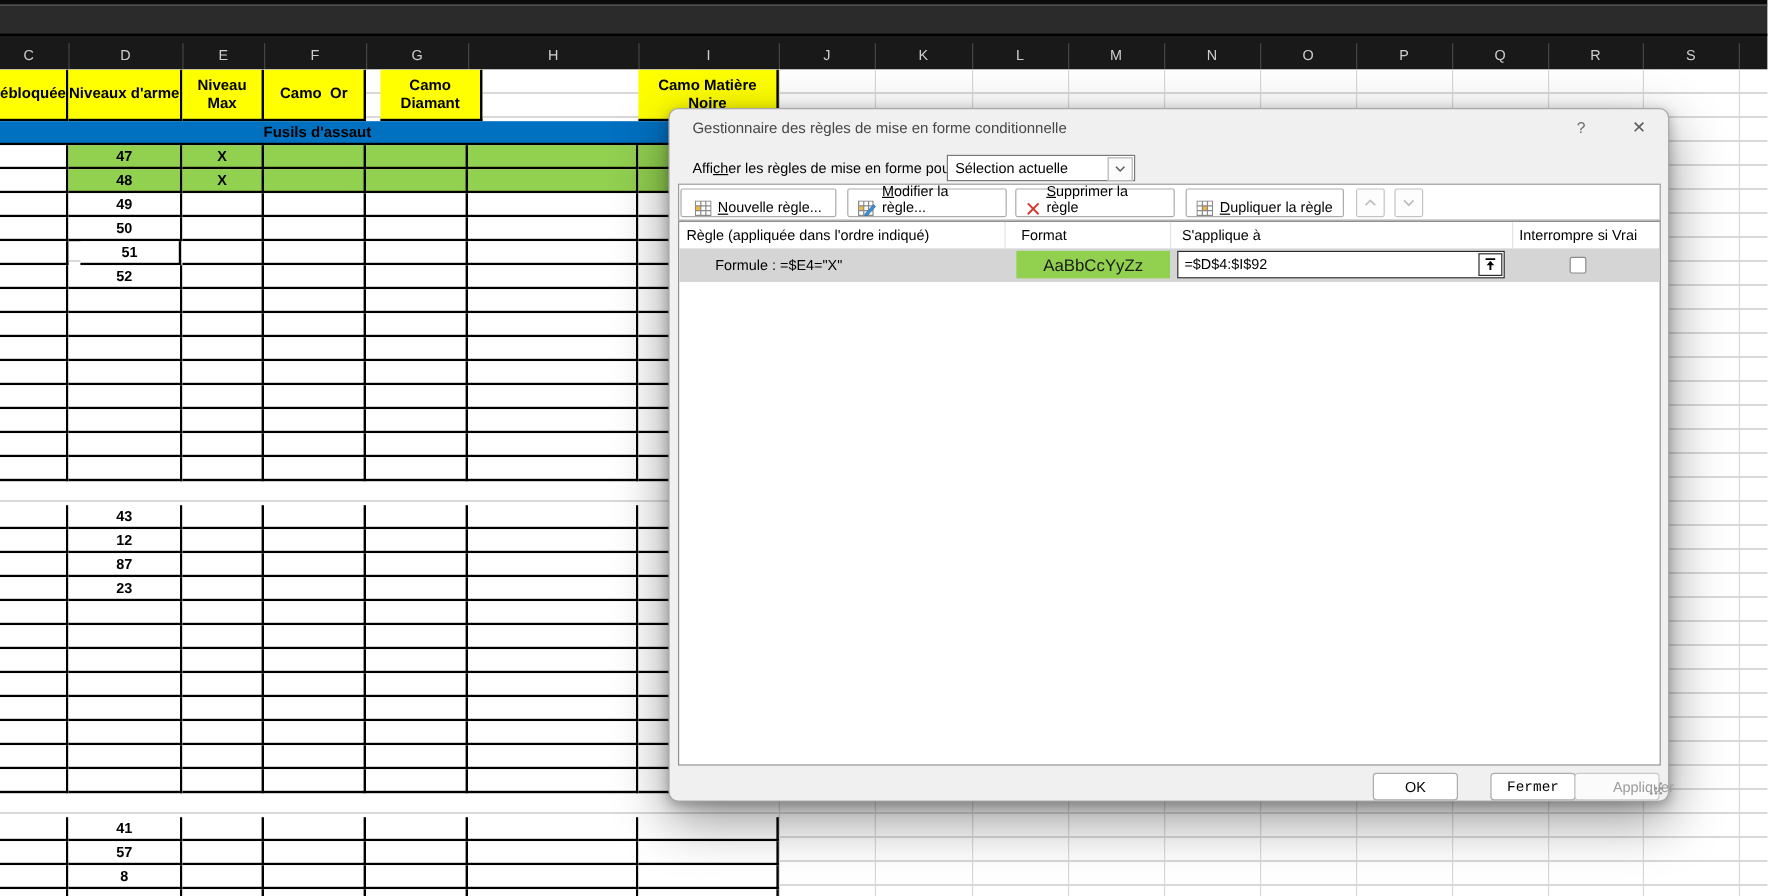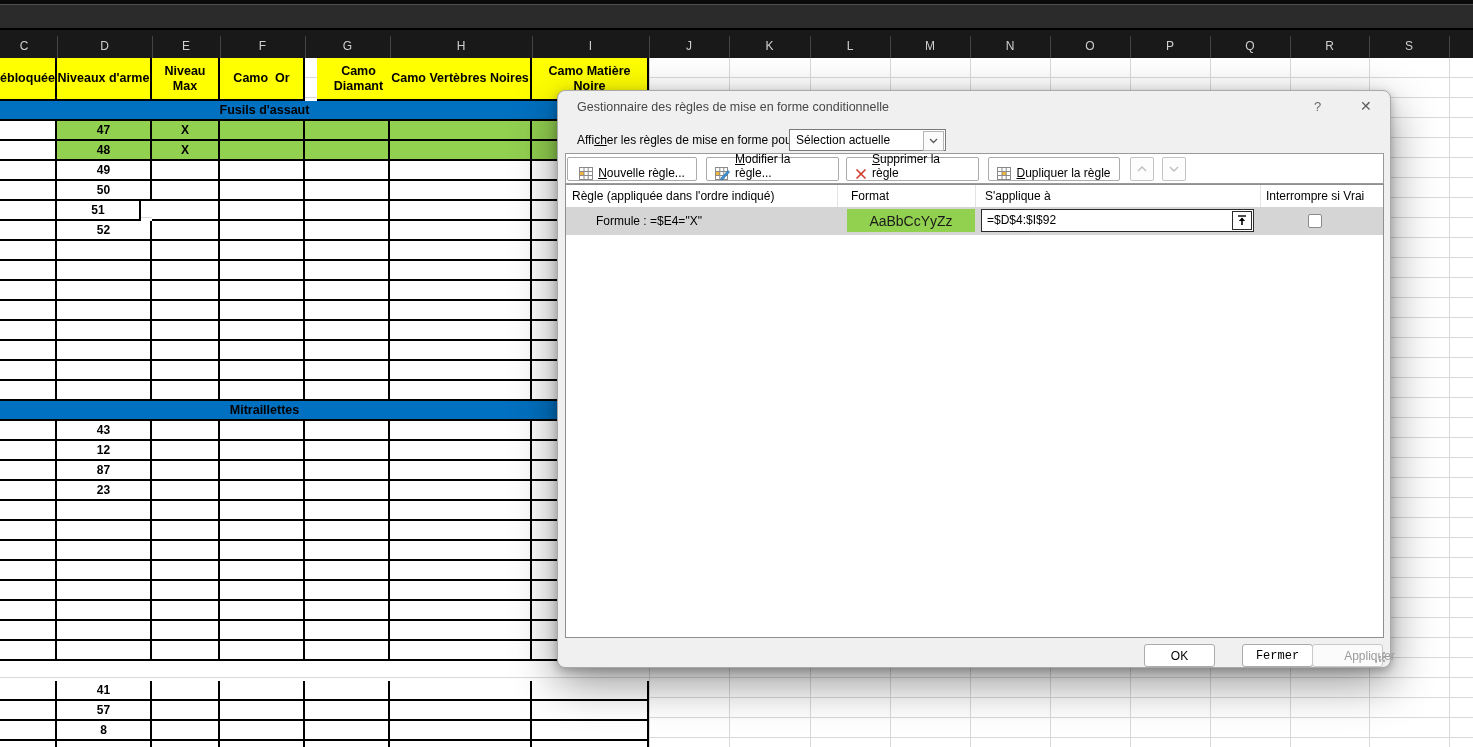--- a/index.html
+++ b/index.html
@@ -126,21 +126,20 @@
     <div class="vline" style="left: 1290px;"></div>
     <div class="vline" style="left: 1369px;"></div>
     <div class="vline" style="left: 1449px;"></div>
   </div>
 <div class="abs" id="sheet-table">
     <div class="cell hdr" style="left: 0px; top: 0px; width: 57px; height: 43px;">ébloquée</div>
     <div class="cell hdr" style="left: 57px; top: 0px; width: 95px; height: 43px;">Niveaux d'arme</div>
     <div class="cell hdr" style="left: 152px; top: 0px; width: 68px; height: 43px;">Niveau Max</div>
     <div class="cell hdr" style="left: 220px; top: 0px; width: 85px; height: 43px;">Camo  Or</div>
     <div class="cell hdr" style="left: 317px; top: 0px; width: 85px; height: 43px;">Camo Diamant</div>
-    <div class="cell hdr" style="left: 390px; top: 0px; width: 142px; height: 43px;">Camo Vertèbres Noires</div>
     <div class="cell hdr" style="left: 532px; top: 0px; width: 117px; height: 43px;">Camo Matière Noire</div>
     <div class="section-bar" style="left: 0px; top: 43px; width: 649px; height: 20px;">Fusils d'assaut</div>
     <div class="cell" style="left: 0px; top: 63px; width: 57px; height: 20px;"></div>
     <div class="cell green" style="left: 57px; top: 63px; width: 95px; height: 20px;">47</div>
     <div class="cell green" style="left: 152px; top: 63px; width: 68px; height: 20px;">X</div>
     <div class="cell green" style="left: 220px; top: 63px; width: 85px; height: 20px;"></div>
     <div class="cell green" style="left: 305px; top: 63px; width: 85px; height: 20px;"></div>
     <div class="cell green" style="left: 390px; top: 63px; width: 142px; height: 20px;"></div>
     <div class="cell green" style="left: 532px; top: 63px; width: 117px; height: 20px;"></div>
     <div class="cell" style="left: 0px; top: 83px; width: 57px; height: 20px;"></div>
@@ -158,21 +157,21 @@
     <div class="cell" style="left: 390px; top: 103px; width: 142px; height: 20px;"></div>
     <div class="cell" style="left: 532px; top: 103px; width: 117px; height: 20px;"></div>
     <div class="cell" style="left: 0px; top: 123px; width: 57px; height: 20px;"></div>
     <div class="cell" style="left: 57px; top: 123px; width: 95px; height: 20px;">50</div>
     <div class="cell" style="left: 152px; top: 123px; width: 68px; height: 20px;"></div>
     <div class="cell" style="left: 220px; top: 123px; width: 85px; height: 20px;"></div>
     <div class="cell" style="left: 305px; top: 123px; width: 85px; height: 20px;"></div>
     <div class="cell" style="left: 390px; top: 123px; width: 142px; height: 20px;"></div>
     <div class="cell" style="left: 532px; top: 123px; width: 117px; height: 20px;"></div>
     <div class="cell" style="left: 0px; top: 143px; width: 57px; height: 20px;"></div>
-    <div class="cell" style="left: 57px; top: 143px; width: 84px; height: 20px;">51</div>
+    <div class="cell" style="left: 67px; top: 143px; width: 84px; height: 20px;">51</div>
     <div class="cell" style="left: 152px; top: 143px; width: 68px; height: 20px;"></div>
     <div class="cell" style="left: 220px; top: 143px; width: 85px; height: 20px;"></div>
     <div class="cell" style="left: 305px; top: 143px; width: 85px; height: 20px;"></div>
     <div class="cell" style="left: 390px; top: 143px; width: 142px; height: 20px;"></div>
     <div class="cell" style="left: 532px; top: 143px; width: 117px; height: 20px;"></div>
     <div class="cell" style="left: 0px; top: 163px; width: 57px; height: 20px;"></div>
     <div class="cell" style="left: 57px; top: 163px; width: 95px; height: 20px;">52</div>
     <div class="cell" style="left: 152px; top: 163px; width: 68px; height: 20px;"></div>
     <div class="cell" style="left: 220px; top: 163px; width: 85px; height: 20px;"></div>
     <div class="cell" style="left: 305px; top: 163px; width: 85px; height: 20px;"></div>
@@ -227,21 +226,20 @@
     <div class="cell" style="left: 305px; top: 303px; width: 85px; height: 20px;"></div>
     <div class="cell" style="left: 390px; top: 303px; width: 142px; height: 20px;"></div>
     <div class="cell" style="left: 532px; top: 303px; width: 117px; height: 20px;"></div>
     <div class="cell" style="left: 0px; top: 323px; width: 57px; height: 20px;"></div>
     <div class="cell" style="left: 57px; top: 323px; width: 95px; height: 20px;"></div>
     <div class="cell" style="left: 152px; top: 323px; width: 68px; height: 20px;"></div>
     <div class="cell" style="left: 220px; top: 323px; width: 85px; height: 20px;"></div>
     <div class="cell" style="left: 305px; top: 323px; width: 85px; height: 20px;"></div>
     <div class="cell" style="left: 390px; top: 323px; width: 142px; height: 20px;"></div>
     <div class="cell" style="left: 532px; top: 323px; width: 117px; height: 20px;"></div>
-    <div class="section-bar" style="left: 0px; top: 343px; width: 649px; height: 20px;">Mitraillettes</div>
     <div class="cell" style="left: 0px; top: 363px; width: 57px; height: 20px;"></div>
     <div class="cell" style="left: 57px; top: 363px; width: 95px; height: 20px;">43</div>
     <div class="cell" style="left: 152px; top: 363px; width: 68px; height: 20px;"></div>
     <div class="cell" style="left: 220px; top: 363px; width: 85px; height: 20px;"></div>
     <div class="cell" style="left: 305px; top: 363px; width: 85px; height: 20px;"></div>
     <div class="cell" style="left: 390px; top: 363px; width: 142px; height: 20px;"></div>
     <div class="cell" style="left: 532px; top: 363px; width: 117px; height: 20px;"></div>
     <div class="cell" style="left: 0px; top: 383px; width: 57px; height: 20px;"></div>
     <div class="cell" style="left: 57px; top: 383px; width: 95px; height: 20px;">12</div>
     <div class="cell" style="left: 152px; top: 383px; width: 68px; height: 20px;"></div>

